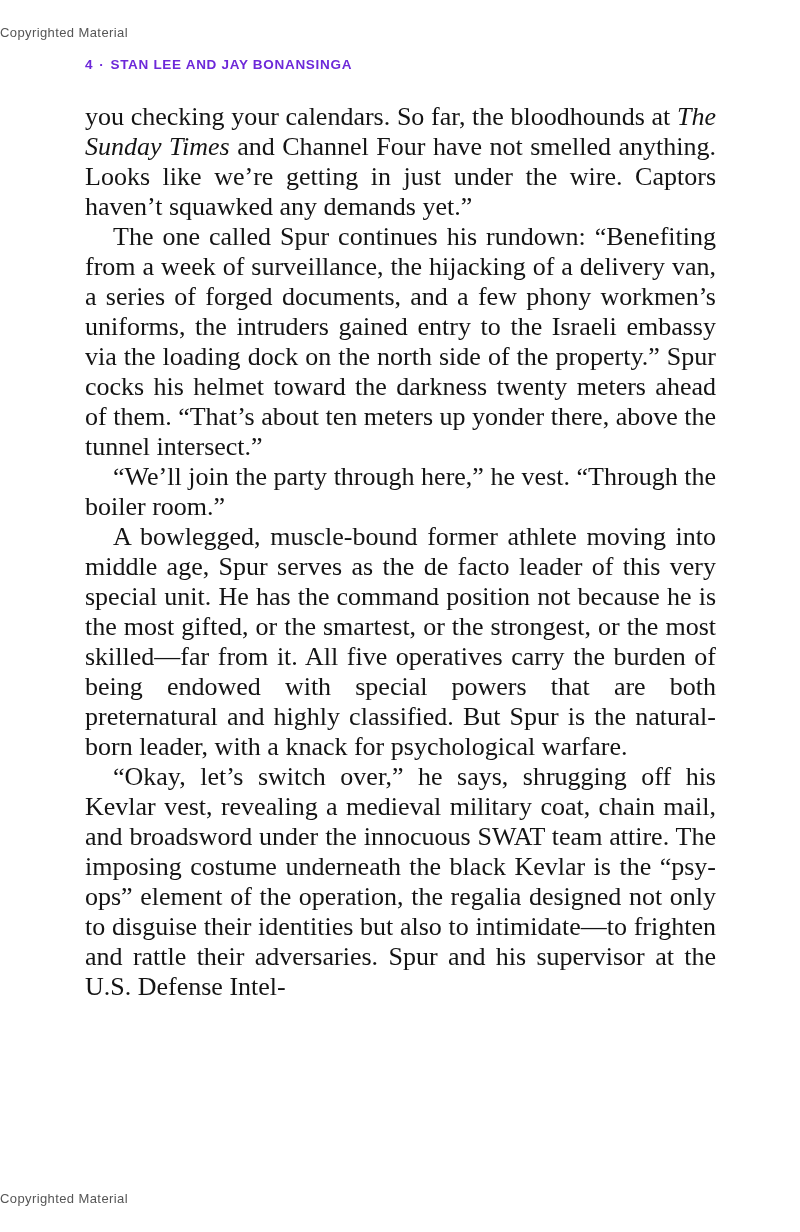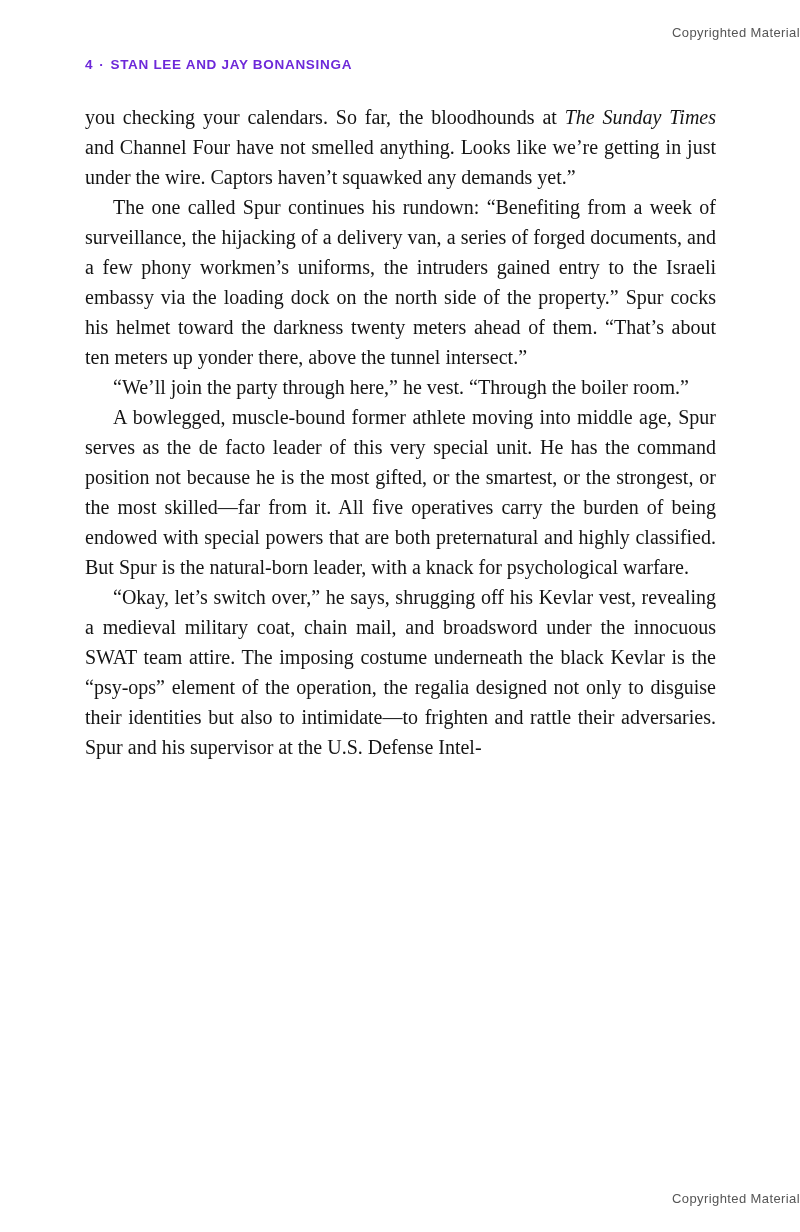--- a/index.html
+++ b/index.html
@@ -12,21 +12,21 @@
     width: 800px;
     height: 1232px;
     margin: 0 auto;
     background: #ffffff;
     box-sizing: border-box;
     overflow: hidden;
     font-family: "Liberation Serif", serif;
     color: #151515;
   }
   .notice {
-    text-align: right;
+    text-align: left;
     font-family: "Liberation Sans", sans-serif;
     font-size: 13px;
     letter-spacing: 0.4px;
     color: #555555;
   }
   .notice.top {
     padding-top: 25px;
   }
   .notice.bottom {
     position: absolute;
@@ -41,21 +41,21 @@
     font-size: 13.5px;
     letter-spacing: 0.7px;
     color: #6d28d9;
     white-space: nowrap;
   }
   .running-header .sep {
     padding: 0 6px;
   }
   .page-body {
     margin: 30px 84px 0 85px;
-    font-size: 20px;
+    font-size: 26px;
     line-height: 30px;
     text-align: justify;
     color: #141414;
   }
   .para {
     margin: 0;
     padding: 0;
   }
   .para.indent {
     text-indent: 28px;

